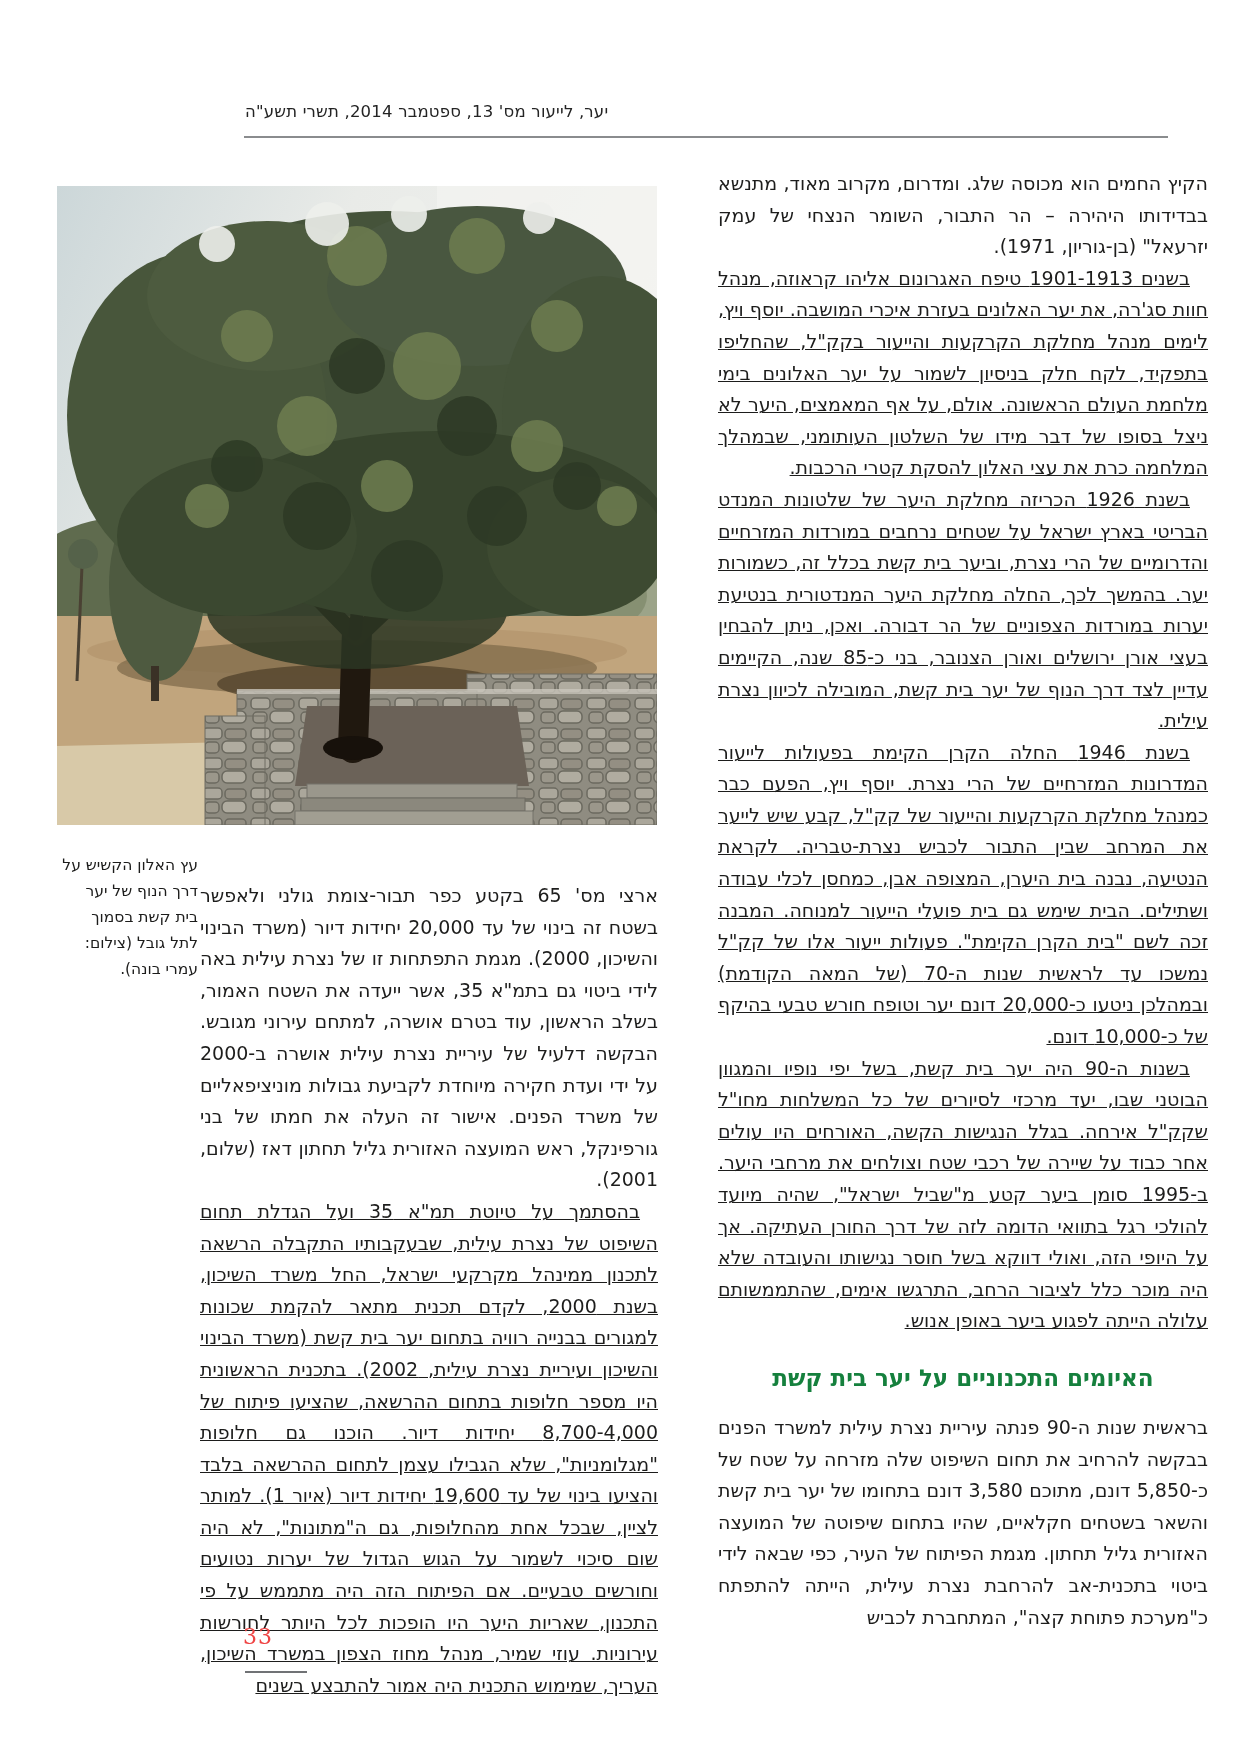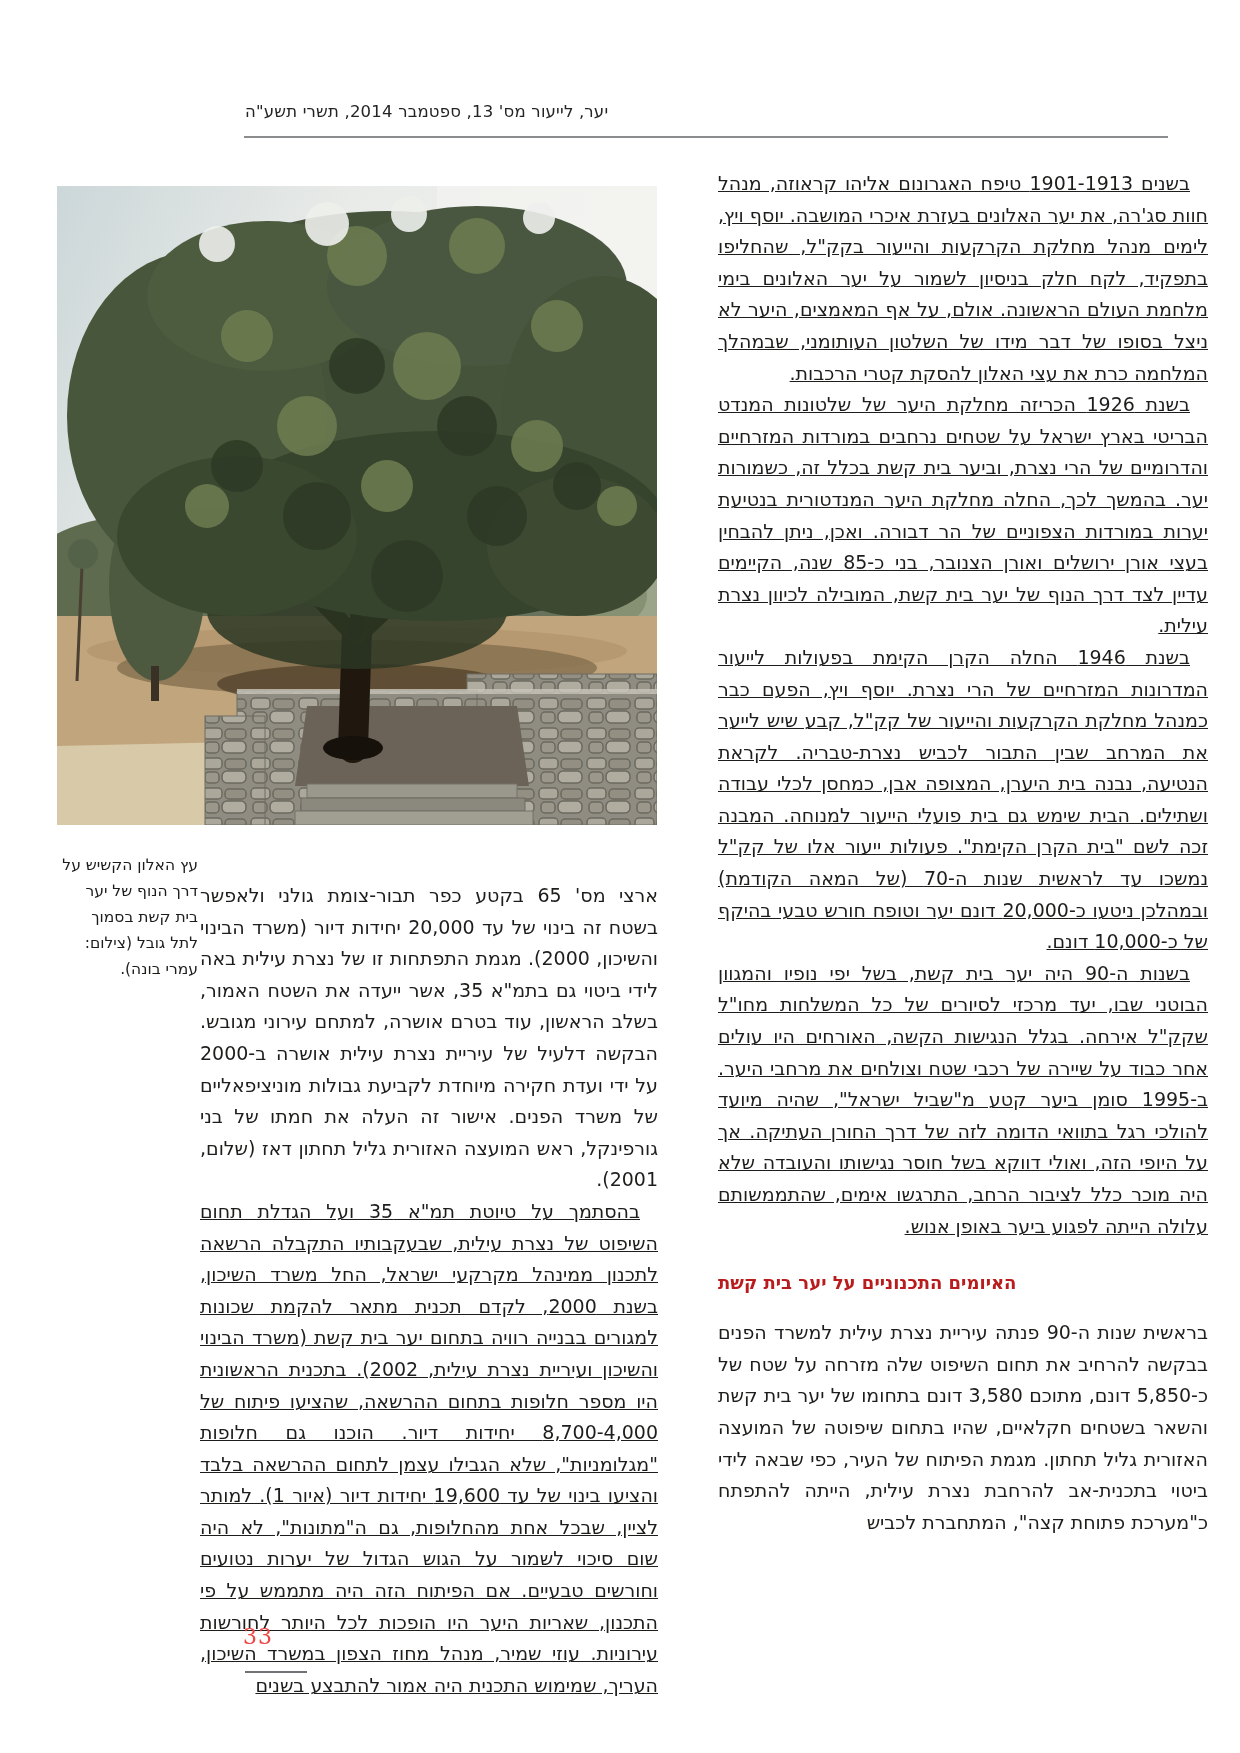--- a/index.html
+++ b/index.html
@@ -22,21 +22,21 @@
   }
   .col{
     position:absolute;direction:rtl;text-align:justify;
     font-size:19px;line-height:31.6px;color:#1d1d1c;
   }
   .col p{margin:0;padding:0;}
   .col p.indent{text-indent:18px;text-decoration:underline;}
   .right-col{left:718px;top:168px;width:490px;}
   .left-col{left:200px;top:880px;width:458px;}
   h2.section{
-    font-size:18px;font-weight:bold;margin:26px 0 19px 0;line-height:30px;text-align:left;color:#b91c1c;
+    font-size:23px;font-weight:bold;margin:26px 0 19px 0;line-height:30px;text-align:center;color:#15803d;
   }
   .page-number{
     position:absolute;left:243px;top:1624px;font-family:"DejaVu Serif",serif;
     font-size:22px;color:#ef4444;letter-spacing:1px;
   }
   .pn-rule{position:absolute;left:245px;top:1671px;width:62px;height:2px;background:#707275;}
 </style>
 </head>
 <body>
 
@@ -137,20 +137,21 @@
             <circle cx="352" cy="28" r="18"></circle>
           <circle cx="160" cy="58" r="18"></circle>
             <circle cx="482" cy="32" r="16"></circle>
         </g>
       </svg>
     </div>
     <figcaption class="caption">עץ האלון הקשיש על דרך הנוף של יער בית קשת בסמוך לתל גובל (צילום: עמרי בונה).</figcaption>
   </figure>
 
   <section class="col right-col">
+    <p>הקיץ החמים הוא מכוסה שלג. ומדרום, מקרוב מאוד, מתנשא בבדידותו היהירה – הר התבור, השומר הנצחי של עמק יזרעאל" (בן-גוריון, 1971).</p>
     <p class="indent">בשנים 1901-1913 טיפח האגרונום אליהו קראוזה, מנהל חוות סג'רה, את יער האלונים בעזרת איכרי המושבה. יוסף ויץ, לימים מנהל מחלקת הקרקעות והייעור בקק"ל, שהחליפו בתפקיד, לקח חלק בניסיון לשמור על יער האלונים בימי מלחמת העולם הראשונה. אולם, על אף המאמצים, היער לא ניצל בסופו של דבר מידו של השלטון העותומני, שבמהלך המלחמה כרת את עצי האלון להסקת קטרי הרכבות.</p>
     <p class="indent">בשנת 1926 הכריזה מחלקת היער של שלטונות המנדט הבריטי בארץ ישראל על שטחים נרחבים במורדות המזרחיים והדרומיים של הרי נצרת, וביער בית קשת בכלל זה, כשמורות יער. בהמשך לכך, החלה מחלקת היער המנדטורית בנטיעת יערות במורדות הצפוניים של הר דבורה. ואכן, ניתן להבחין בעצי אורן ירושלים ואורן הצנובר, בני כ-85 שנה, הקיימים עדיין לצד דרך הנוף של יער בית קשת, המובילה לכיוון נצרת עילית.</p>
     <p class="indent">בשנת 1946 החלה הקרן הקימת בפעולות לייעור המדרונות המזרחיים של הרי נצרת. יוסף ויץ, הפעם כבר כמנהל מחלקת הקרקעות והייעור של קק"ל, קבע שיש לייער את המרחב שבין התבור לכביש נצרת-טבריה. לקראת הנטיעה, נבנה בית היערן, המצופה אבן, כמחסן לכלי עבודה ושתילים. הבית שימש גם בית פועלי הייעור למנוחה. המבנה זכה לשם "בית הקרן הקימת". פעולות ייעור אלו של קק"ל נמשכו עד לראשית שנות ה-70 (של המאה הקודמת) ובמהלכן ניטעו כ-20,000 דונם יער וטופח חורש טבעי בהיקף של כ-10,000 דונם.</p>
     <p class="indent">בשנות ה-90 היה יער בית קשת, בשל יפי נופיו והמגוון הבוטני שבו, יעד מרכזי לסיורים של כל המשלחות מחו"ל שקק"ל אירחה. בגלל הנגישות הקשה, האורחים היו עולים אחר כבוד על שיירה של רכבי שטח וצולחים את מרחבי היער. ב-1995 סומן ביער קטע מ"שביל ישראל", שהיה מיועד להולכי רגל בתוואי הדומה לזה של דרך החורן העתיקה. אך על היופי הזה, ואולי דווקא בשל חוסר נגישותו והעובדה שלא היה מוכר כלל לציבור הרחב, התרגשו אימים, שהתממשותם עלולה הייתה לפגוע ביער באופן אנוש.</p>
     <h2 class="section">האיומים התכנוניים על יער בית קשת</h2>
     <p>בראשית שנות ה-90 פנתה עיריית נצרת עילית למשרד הפנים בבקשה להרחיב את תחום השיפוט שלה מזרחה על שטח של כ-5,850 דונם, מתוכם 3,580 דונם בתחומו של יער בית קשת והשאר בשטחים חקלאיים, שהיו בתחום שיפוטה של המועצה האזורית גליל תחתון. מגמת הפיתוח של העיר, כפי שבאה לידי ביטוי בתכנית-אב להרחבת נצרת עילית, הייתה להתפתח כ"מערכת פתוחת קצה", המתחברת לכביש</p>
   </section>
 
   <section class="col left-col">
     <p>ארצי מס' 65 בקטע כפר תבור-צומת גולני ולאפשר בשטח זה בינוי של עד 20,000 יחידות דיור (משרד הבינוי והשיכון, 2000). מגמת התפתחות זו של נצרת עילית באה לידי ביטוי גם בתמ"א 35, אשר ייעדה את השטח האמור, בשלב הראשון, עוד בטרם אושרה, למתחם עירוני מגובש. הבקשה דלעיל של עיריית נצרת עילית אושרה ב-2000 על ידי ועדת חקירה מיוחדת לקביעת גבולות מוניציפאליים של משרד הפנים. אישור זה העלה את חמתו של בני גורפינקל, ראש המועצה האזורית גליל תחתון דאז (שלום, 2001).</p>

